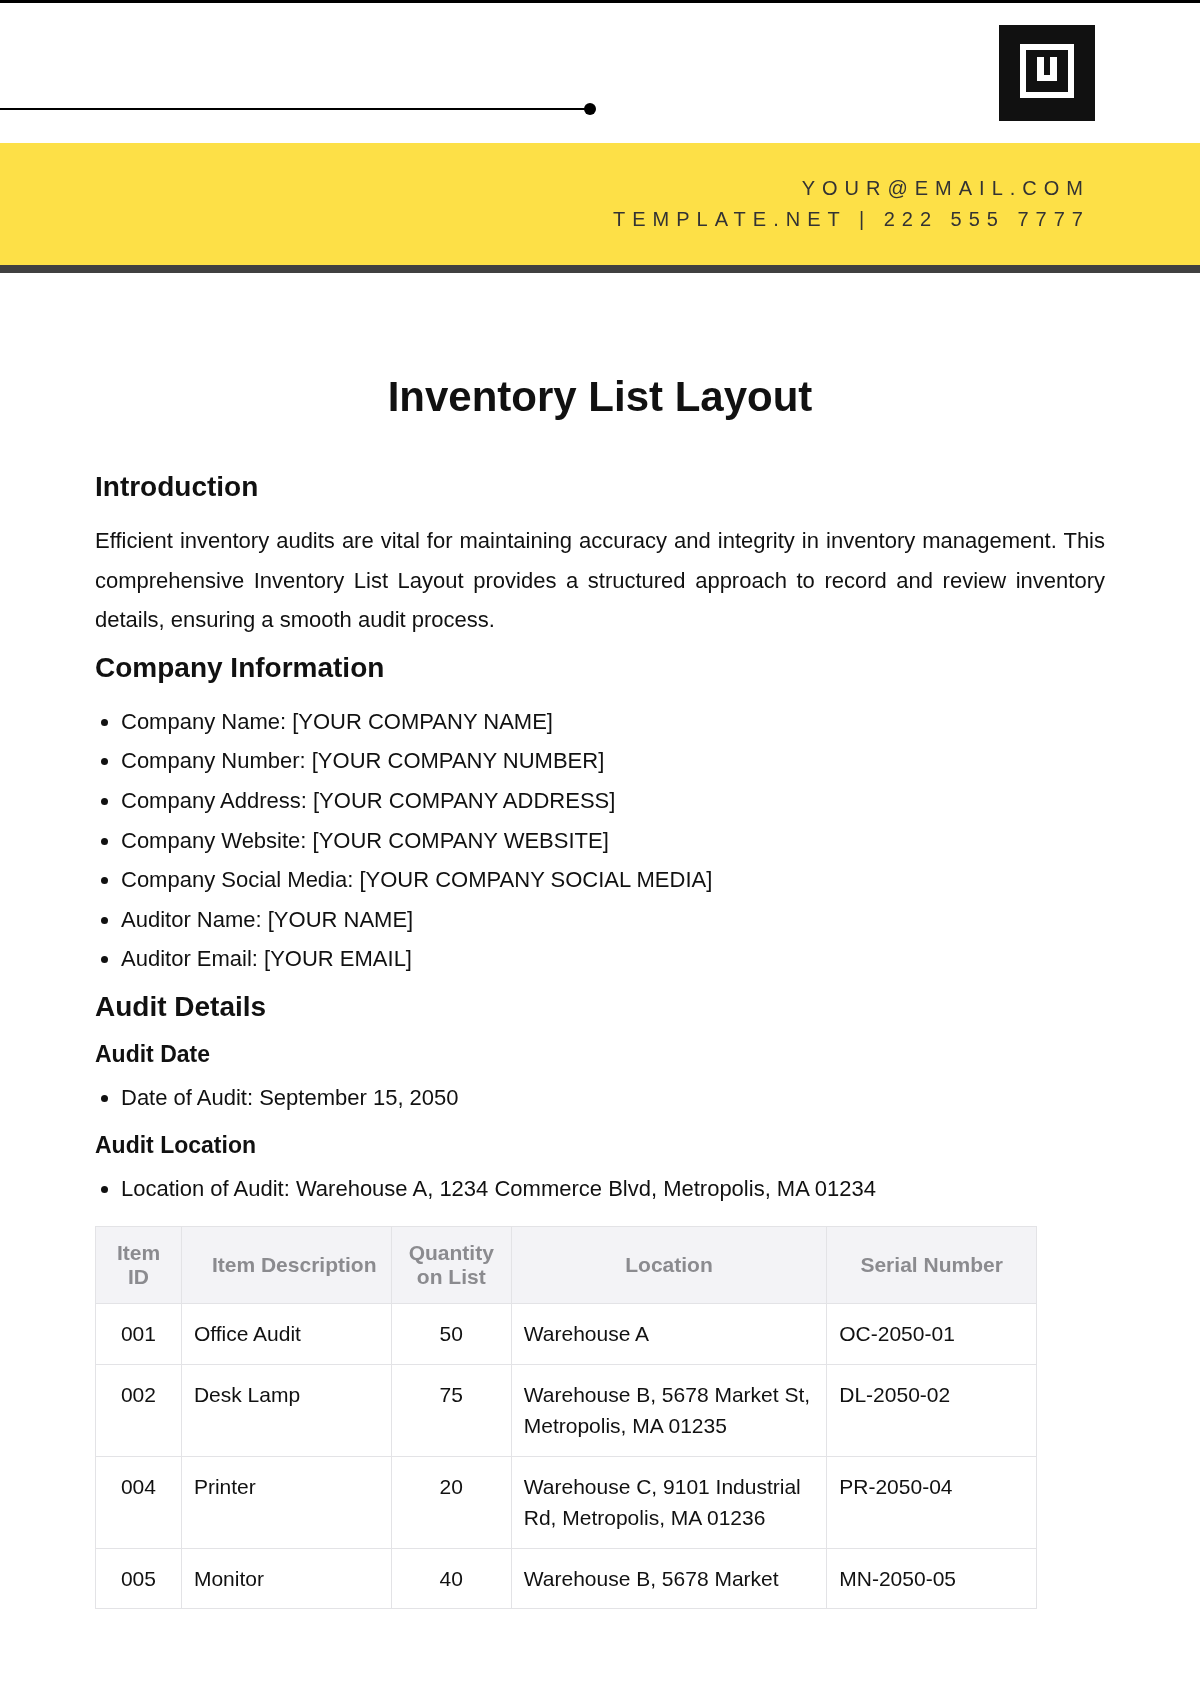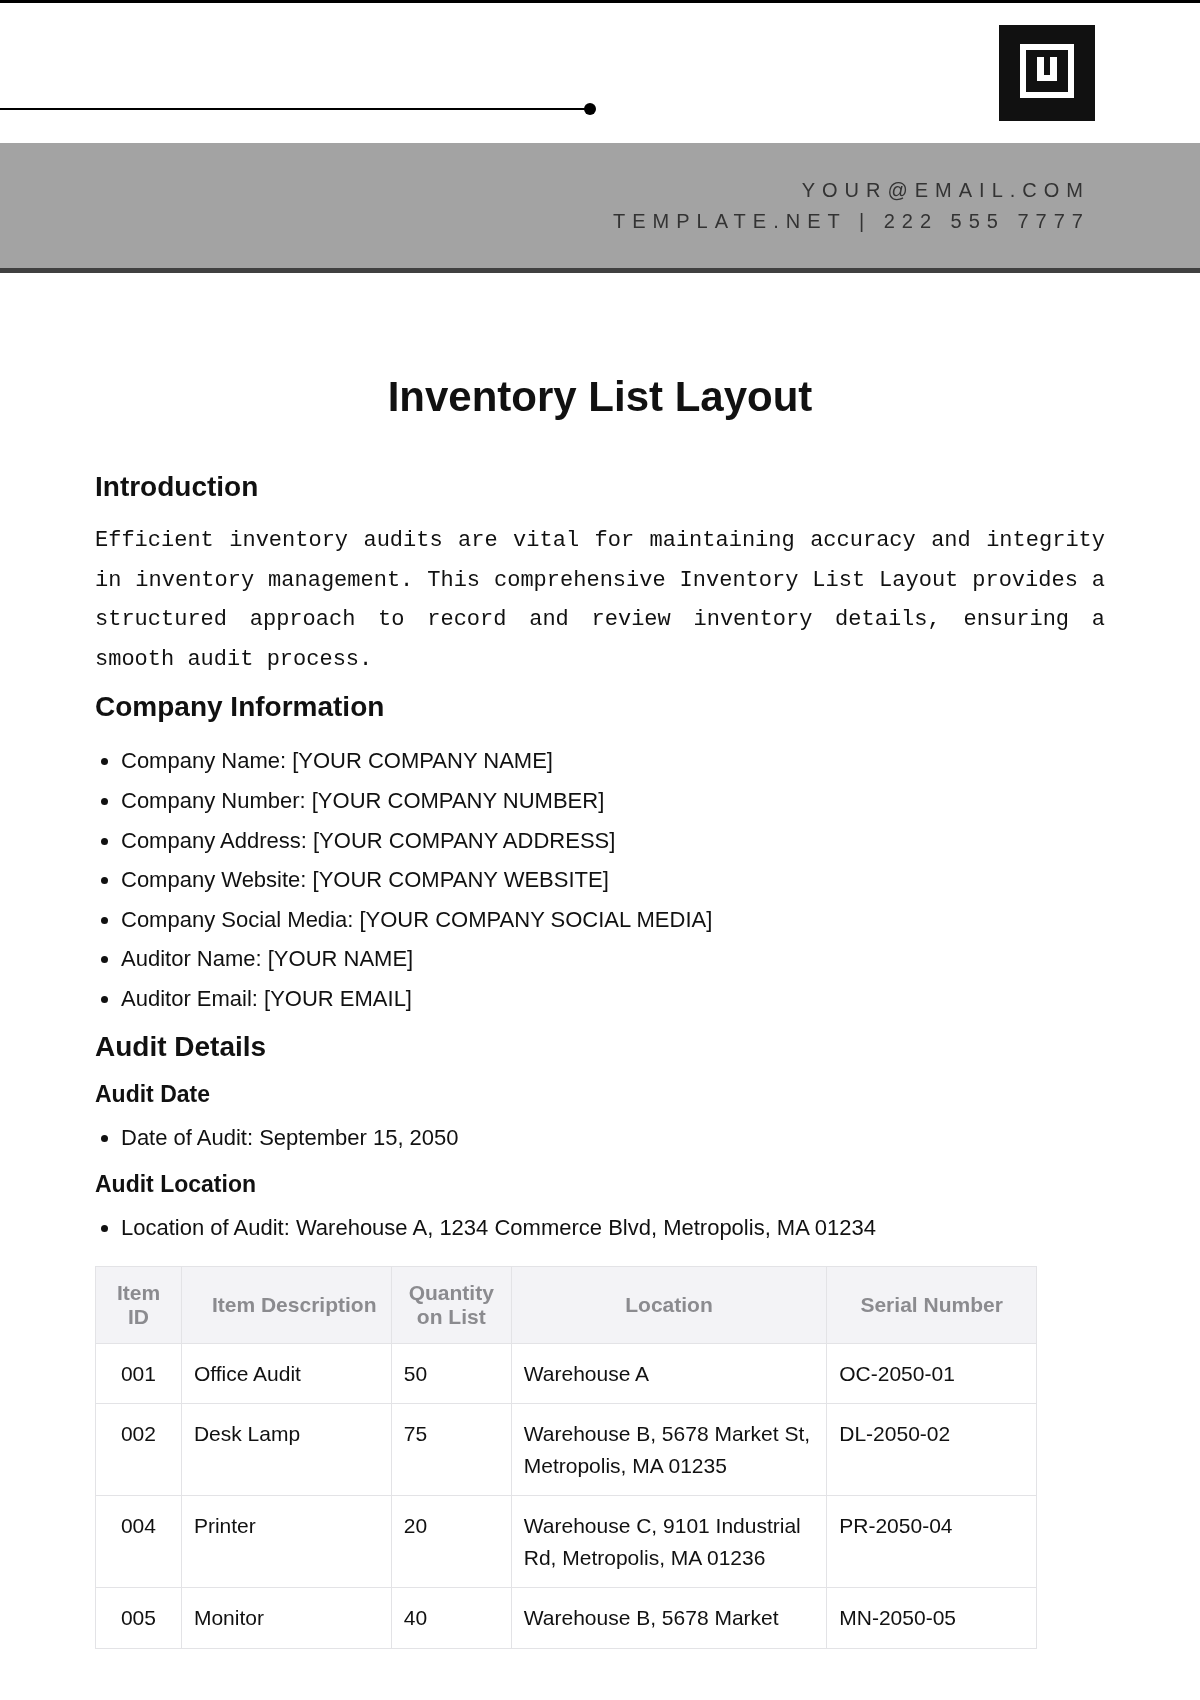--- a/index.html
+++ b/index.html
@@ -42,23 +42,23 @@
     width: 96px;
     height: 96px;
     background: #111;
     display:flex;
     align-items:center;
     justify-content:center;
   }
   .logo svg { width: 56px; height: 56px; }
 
   .header-band {
-    background: #a3a3a3;
+    background: #fde047;
     height: 130px;
-    border-bottom: 5px solid #404040;
+    border-bottom: 8px solid #404040;
     position: relative;
     padding-right: 110px;
     display:flex;
     flex-direction:column;
     align-items:flex-end;
     justify-content:center;
     gap:8px;
   }
   .header-band .contact-line{
     letter-spacing: 7px;
@@ -86,21 +86,20 @@
     font-size: 23px;
     font-weight: 800;
     margin: 14px 0 10px 0;
   }
 
   p.intro{
     font-size: 22px;
     line-height: 1.8;
     text-align: justify;
     margin-bottom: 10px;
-    font-family: Liberation Mono, monospace;
   }
 
   ul.info-list{
     list-style: disc;
     padding-left: 26px;
     margin: 6px 0 6px 0;
   }
   ul.info-list li{
     font-size: 22px;
     font-weight: 400;
@@ -122,21 +121,21 @@
     padding: 14px 10px;
     border: 1px solid #e3e3e6;
   }
   table.inv td{
     border: 1px solid #e3e3e6;
     padding: 14px 12px;
     vertical-align: top;
     line-height: 1.5;
   }
   table.inv td.c-id{ text-align:center; width: 86px; }
-  table.inv td.c-qty{ width: 120px; }
+  table.inv td.c-qty{ text-align:center; width: 120px; }
   table.inv th.h-id{ width:86px; }
   table.inv th.h-desc{ width:210px; text-align:left; padding-left:30px;}
   table.inv td.c-desc{ width:210px; }
   table.inv th.h-qty{ width:120px; }
   table.inv th.h-loc{ width:316px; }
   table.inv td.c-loc{ width:316px; }
   table.inv th.h-sn{ width:210px; }
   table.inv td.c-sn{ width:210px; }
 
 </style>

